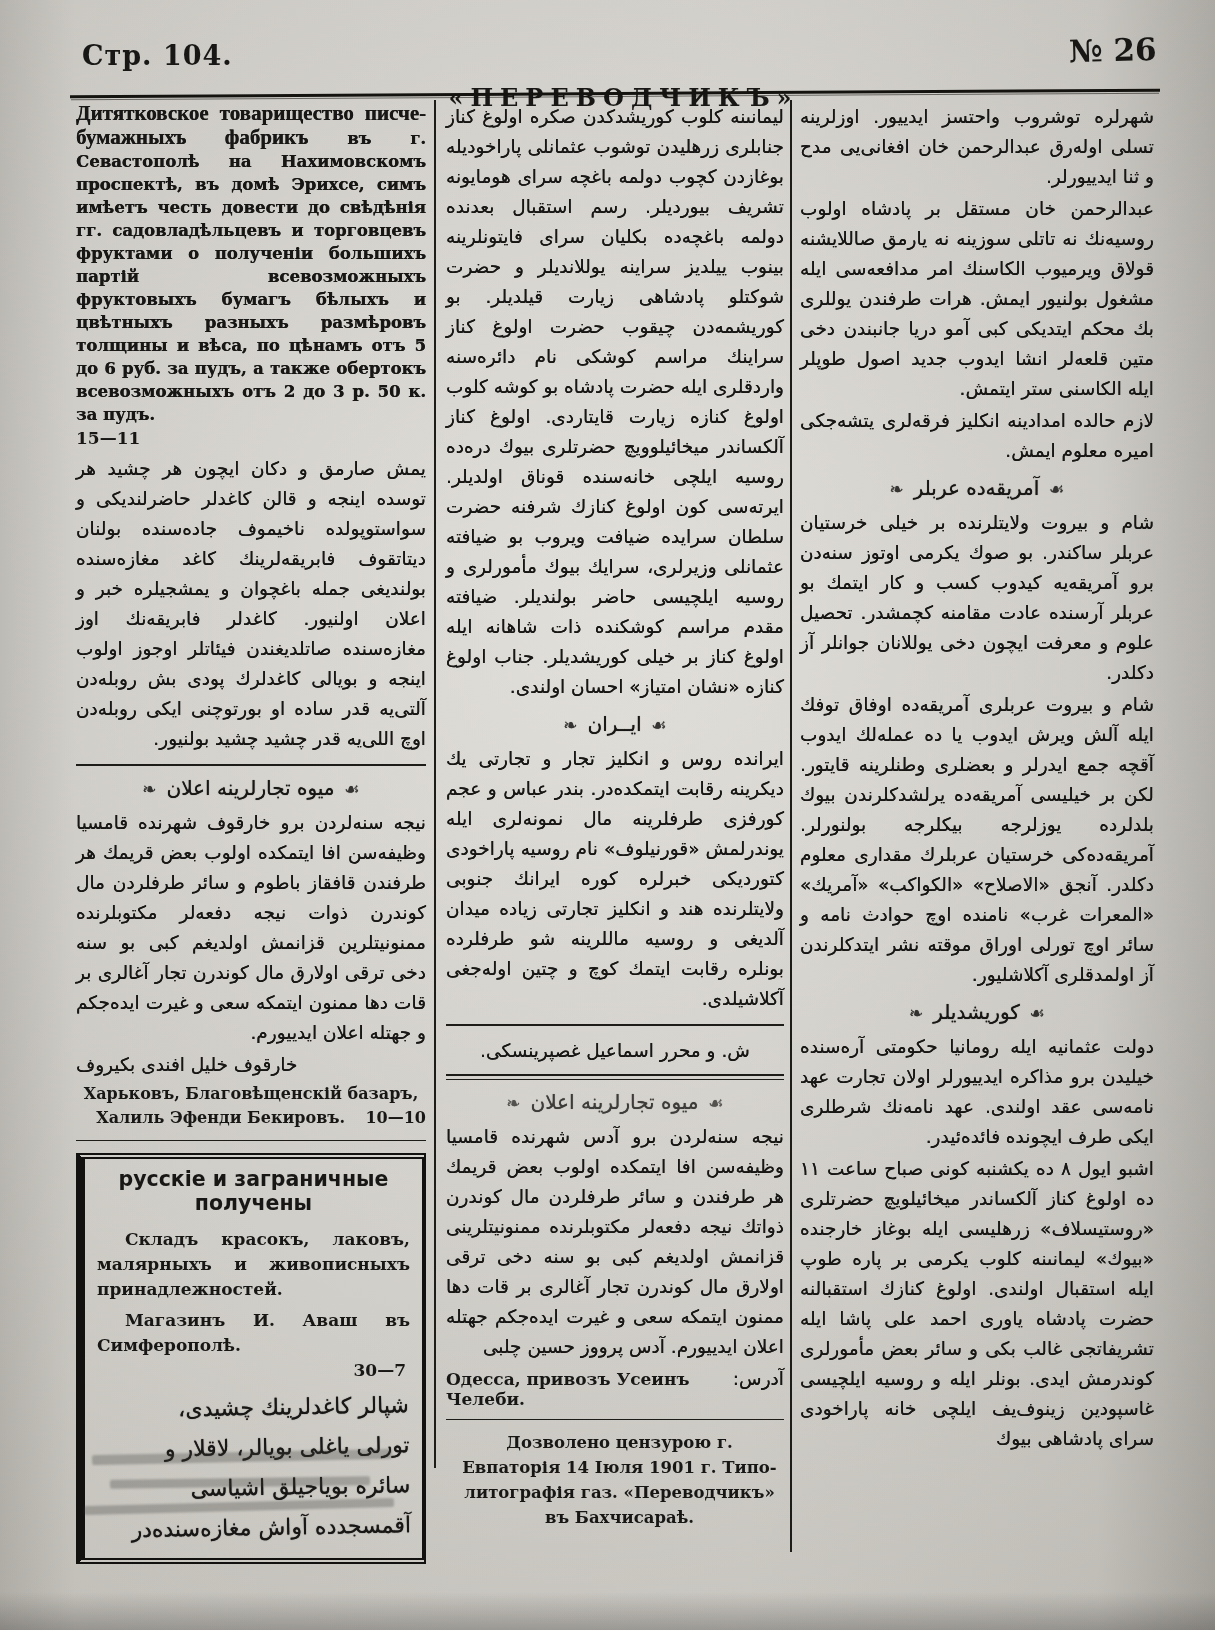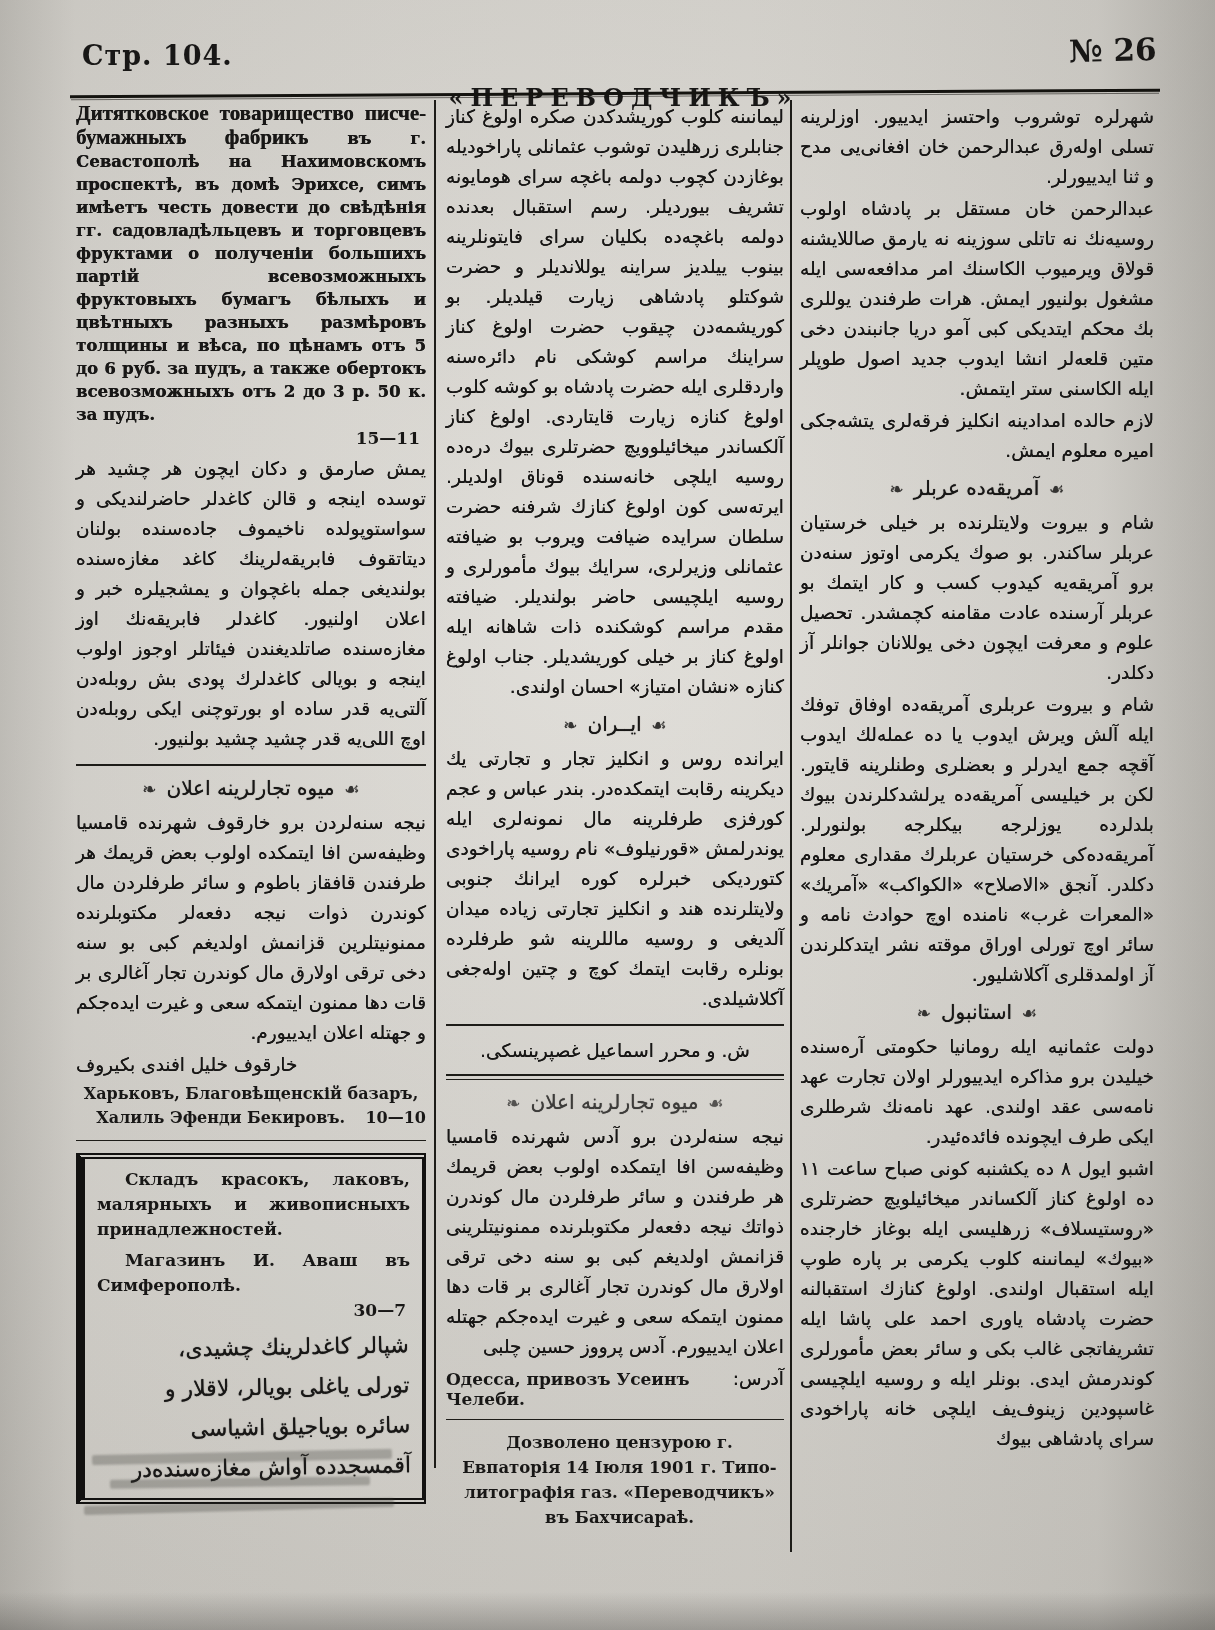--- a/index.html
+++ b/index.html
@@ -39,21 +39,21 @@
   .divider{position:absolute;width:1.6px;background:#1d1c18;}
   .div1{left:434px;top:100px;height:1368px;}
   .div2{left:790px;top:100px;height:1452px;}
 
   
   .ru{font-family:"DejaVu Serif","Liberation Serif",serif;}
   .ad-ru{font-weight:700;font-size:16.5px;line-height:23px;text-align:justify;
     text-shadow:.3px 0 0 currentColor;}
   .ad-ru .lead{font-size:21px;font-family:Liberation Serif, serif;}
   .num-line{font-family:"DejaVu Serif",serif;font-weight:700;font-size:17px;
-    text-align:right;margin:2px 6px 6px 0;}
+    text-align:left;margin:2px 6px 6px 0;}
   .ar{font-family:"DejaVu Sans","Liberation Sans",sans-serif;direction:rtl;
     text-align:justify;font-size:18.5px;line-height:30px;
     text-shadow:0 0 .6px currentColor;}
   .ar p{margin:0 0 2px 0;}
   .ar-heading{direction:rtl;text-align:center;font-family:"DejaVu Sans",sans-serif;
     font-size:20px;margin:10px 0 8px 0;text-shadow:0 0 .7px currentColor;}
   .fleuron{font-size:17px;padding:0 10px;opacity:.85;}
   .sig-left{direction:rtl;text-align:left;}
   .hrule{height:1.6px;background:#1d1c18;margin:10px 0;}
   .double-rule{border-top:2.5px solid #1d1c18;border-bottom:1.5px solid #1d1c18;
@@ -116,20 +116,21 @@
     </div>
 
     <div class="ru ru-sig">
       <span>Харьковъ, Благовѣщенскій базаръ, Халиль Эфенди Бекировъ.</span>
       <span class="n">10—10</span>
     </div>
 
     <div class="hrule"></div>
 
     <div class="oboi">
+      <div class="oboi-sub">русскіе и заграничные получены</div>
       <p class="ru oboi-body" style="margin:0">Складъ красокъ, лаковъ, малярныхъ и живописныхъ принадлежностей.</p>
       <p class="ru oboi-body" style="margin:6px 0 0 0">Магазинъ И. Аваш въ Симферополѣ.</p>
       <div class="ru oboi-num">30—7</div>
       <div class="oboi-ar">
         <div>شپالر کاغدلرینك چشیدی،</div>
         <div>تورلی یاغلی بویالر، لاقلار و</div>
         <div>سائره بویاجیلق اشیاسی</div>
         <div>آقمسجدده آواش مغازه‌سنده‌در</div>
       </div>
     </div>
@@ -186,21 +187,21 @@
     <div class="ar-heading">
       <span class="fleuron">☙</span><span>آمریقه‌ده عربلر</span><span class="fleuron">❧</span>
     </div>
 
     <div class="ar">
       <p>شام و بیروت ولایتلرنده بر خیلی خرستیان عربلر ساکندر. بو صوك یکرمی اوتوز سنه‌دن برو آمریقه‌یه کیدوب کسب و کار ایتمك بو عربلر آرسنده عادت مقامنه کچمشدر. تحصیل علوم و معرفت ایچون دخی یوللانان جوانلر آز دکلدر.</p>
       <p>شام و بیروت عربلری آمریقه‌ده اوفاق توفك ایله آلش ویرش ایدوب یا ده عمله‌لك ایدوب آقچه جمع ایدرلر و بعضلری وطنلرینه قایتور. لکن بر خیلیسی آمریقه‌ده یرلشدکلرندن بیوك بلدلرده یوزلرجه بیکلرجه بولنورلر. آمریقه‌ده‌کی خرستیان عربلرك مقداری معلوم دکلدر. آنجق «الاصلاح» «الکواکب» «آمریك» «المعرات غرب» نامنده اوچ حوادث نامه و سائر اوچ تورلی اوراق موقته نشر ایتدکلرندن آز اولمدقلری آکلاشلیور.</p>
     </div>
 
     <div class="ar-heading">
-      <span class="fleuron">☙</span><span>استانبول</span><span class="fleuron">❧</span>
+      <span class="fleuron">☙</span><span>کوریشدیلر</span><span class="fleuron">❧</span>
     </div>
 
     <div class="ar">
       <p>دولت عثمانیه ایله رومانیا حکومتی آره‌سنده خیلیدن برو مذاکره ایدییورلر اولان تجارت عهد نامه‌سی عقد اولندی. عهد نامه‌نك شرطلری ایکی طرف ایچونده فائده‌ئیدر.</p>
       <p>اشبو ایول ٨ ده یکشنبه کونی صباح ساعت ١١ ده اولوغ کناز آلکساندر میخائیلویچ حضرتلری «روستیسلاف» زرهلیسی ایله بوغاز خارجنده «بیوك» لیمانىنه کلوب یکرمی بر پاره طوپ ایله استقبال اولندی. اولوغ کنازك استقبالنه حضرت پادشاه یاوری احمد علی پاشا ایله تشریفاتجی غالب بکی و سائر بعض مأمورلری کوندرمش ایدی. بونلر ایله و روسیه ایلچیسی غاسپودین زینوف‌یف ایلچی خانه پاراخودی سرای پادشاهی بیوك</p>
     </div>
   </div>
 
   <div class="smudge" style="left:92px;top:1452px;width:300px;height:10px;transform:rotate(-1.2deg)"></div>
   <div class="smudge" style="left:110px;top:1478px;width:260px;height:9px;transform:rotate(-.8deg)"></div>

